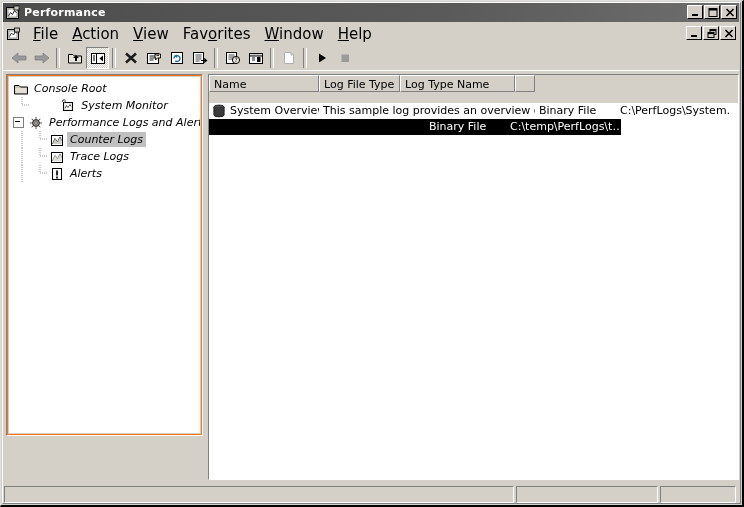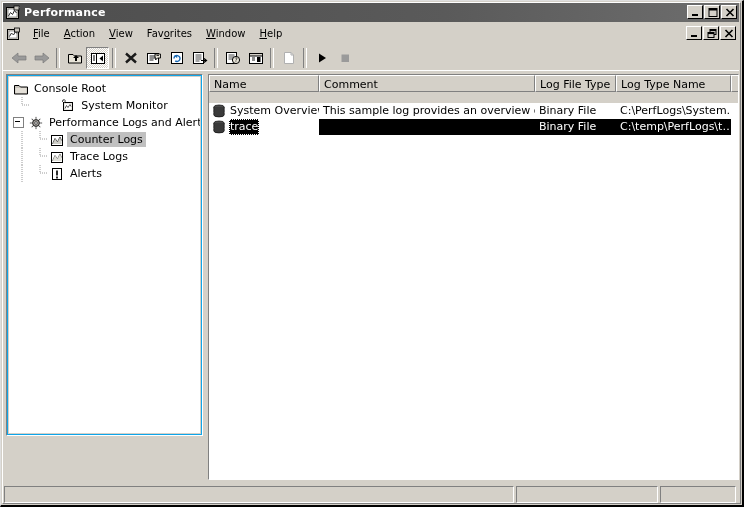--- a/index.html
+++ b/index.html
@@ -94,21 +94,21 @@
     align-items: center;
     box-sizing: border-box;
   }
   .menu-icon {
     width: 16px; height: 16px;
     margin-left: 3px; margin-right: 4px;
     flex: 0 0 auto;
   }
   .menu-item {
     padding: 2px 7px 3px 7px;
-    font-size: 10px;
+    font-size: 15px;
     color: #000000;
     white-space: nowrap;
     cursor: default;
   }
   .menu-item u { text-decoration: underline; }
   #mdi-buttons {
     position: absolute;
     right: 3px; top: 2px;
     display: flex;
   }
@@ -169,22 +169,23 @@
   }
   #tree-pane {
     position: absolute;
     left: 0; top: 0;
     width: 197px; height: 362px;
     box-sizing: border-box;
     border-top: 1px solid #808080;
     border-left: 1px solid #808080;
     border-right: 1px solid #ffffff;
     border-bottom: 1px solid #ffffff;
-    background: #0ea5e9;
+    background: #f97316;
     overflow: hidden;
+    font-style: italic;
   }
   #tree-inner {
     position: absolute;
     left: 1px; top: 1px; right: 1px; bottom: 1px;
     border: 1px solid #d4d0c8;
     background: #ffffff;
     box-sizing: border-box;
     padding-top: 3px;
     overflow: hidden;
   }
@@ -596,21 +597,20 @@
 
       </div>
     </div>
 
     <div id="splitter"></div>
 
     <div id="list-pane">
 
       <div id="list-header">
         <div class="col-head" style="width:110px">Name</div>
-        <div class="col-head" style="width:216px">Comment</div>
         <div class="col-head" style="width:81px">Log File Type</div>
         <div class="col-head" style="width:115px">Log Type Name</div>
         <div class="col-head" style="width:20px"></div>
       </div>
 
       <div id="list-body">
 
         <div class="list-row">
           <div class="cell with-icon" style="width:110px">
             <span class="cell-icon">
@@ -622,31 +622,20 @@
               </svg>
             </span>
             <span class="cell-text">System Overview</span>
           </div>
           <div class="cell plain" style="width:216px">This sample log provides an overview of…</div>
           <div class="cell plain" style="width:81px">Binary File</div>
           <div class="cell plain" style="width:115px">C:\PerfLogs\System…</div>
         </div>
 
         <div class="list-row selected">
-          <div class="cell with-icon" style="width:110px">
-            <span class="cell-icon">
-              <svg width="16" height="16" viewBox="0 0 16 16">
-                <ellipse cx="8" cy="4" rx="5.2" ry="2" fill="#4a4a4a" stroke="#1a1a1a" stroke-width="0.8"></ellipse>
-                <path d="M2.8,4 L2.8,6.3 a5.2,2 0 0 0 10.4,0 L13.2,4" fill="#3a3a3a" stroke="#1a1a1a" stroke-width="0.8"></path>
-                <path d="M2.8,6.8 L2.8,9.1 a5.2,2 0 0 0 10.4,0 L13.2,6.8" fill="#3a3a3a" stroke="#1a1a1a" stroke-width="0.8"></path>
-                <path d="M2.8,9.6 L2.8,11.9 a5.2,2 0 0 0 10.4,0 L13.2,9.6" fill="#3a3a3a" stroke="#1a1a1a" stroke-width="0.8"></path>
-              </svg>
-            </span>
-            <span class="cell-text">trace</span>
-          </div>
           <div class="cell plain" style="width:216px"></div>
           <div class="cell plain" style="width:81px">Binary File</div>
           <div class="cell plain" style="width:115px">C:\temp\PerfLogs\t…</div>
         </div>
 
       </div>
     </div>
   </div>
 
   <div id="status-bar">

